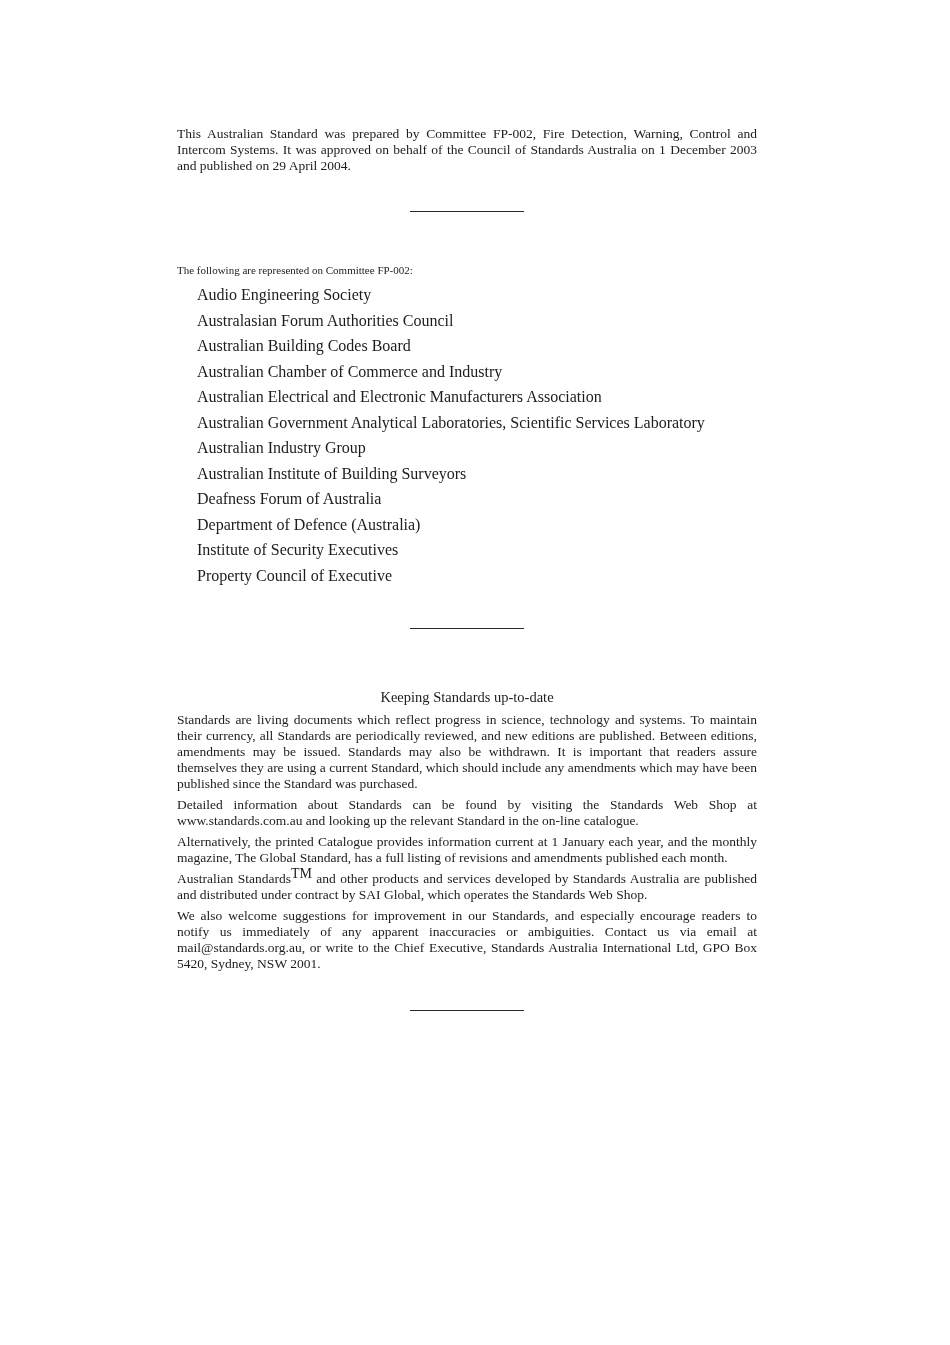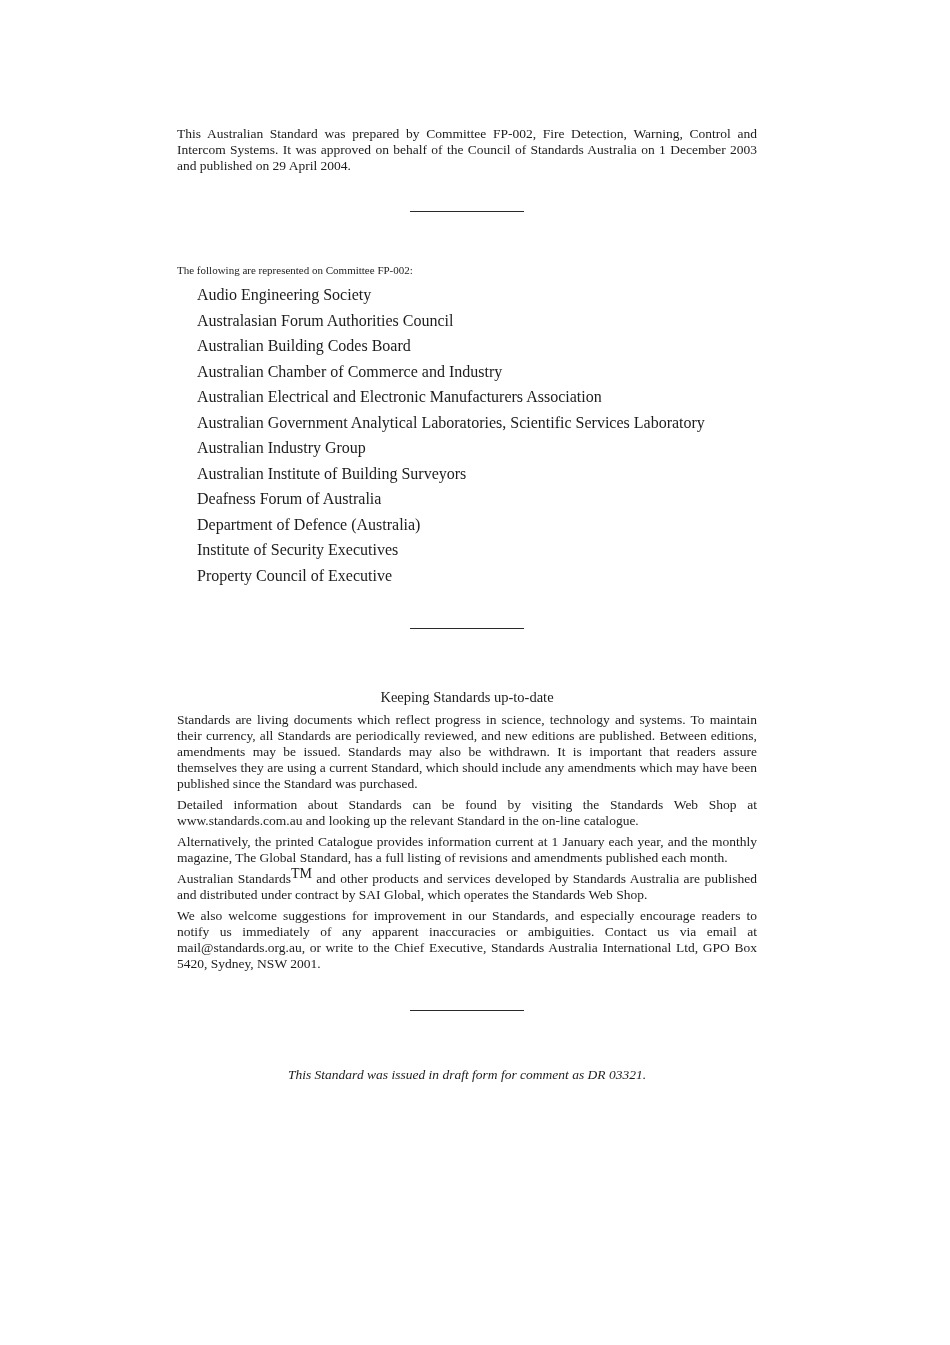--- a/index.html
+++ b/index.html
@@ -118,15 +118,14 @@
   <p class="para keeping-para">Detailed information about Standards can be found by visiting the Standards Web Shop at www.standards.com.au and looking up the relevant Standard in the on-line catalogue.</p>
 
   <p class="para keeping-para"><span>Alternatively, the printed Catalogue provides information current at 1 January each year, and the monthly magazine, </span><span class="italic">The Global Standard</span><span>, has a full listing of revisions and amendments published each month.</span></p>
 
   <p class="para keeping-para"><span>Australian Standards</span><span class="tm">TM</span><span> and other products and services developed by Standards Australia are published and distributed under contract by SAI Global, which operates the Standards Web Shop.</span></p>
 
   <p class="para keeping-para">We also welcome suggestions for improvement in our Standards, and especially encourage readers to notify us immediately of any apparent inaccuracies or ambiguities. Contact us via email at mail@standards.org.au, or write to the Chief Executive, Standards Australia International Ltd, GPO Box 5420, Sydney, NSW 2001.</p>
 
   <hr class="divider divider-3">
 
-  <p class="draft-note">This Standard was issued in draft form for comment as DR 03321.</p>
 
 </div>
 
 </body></html>

